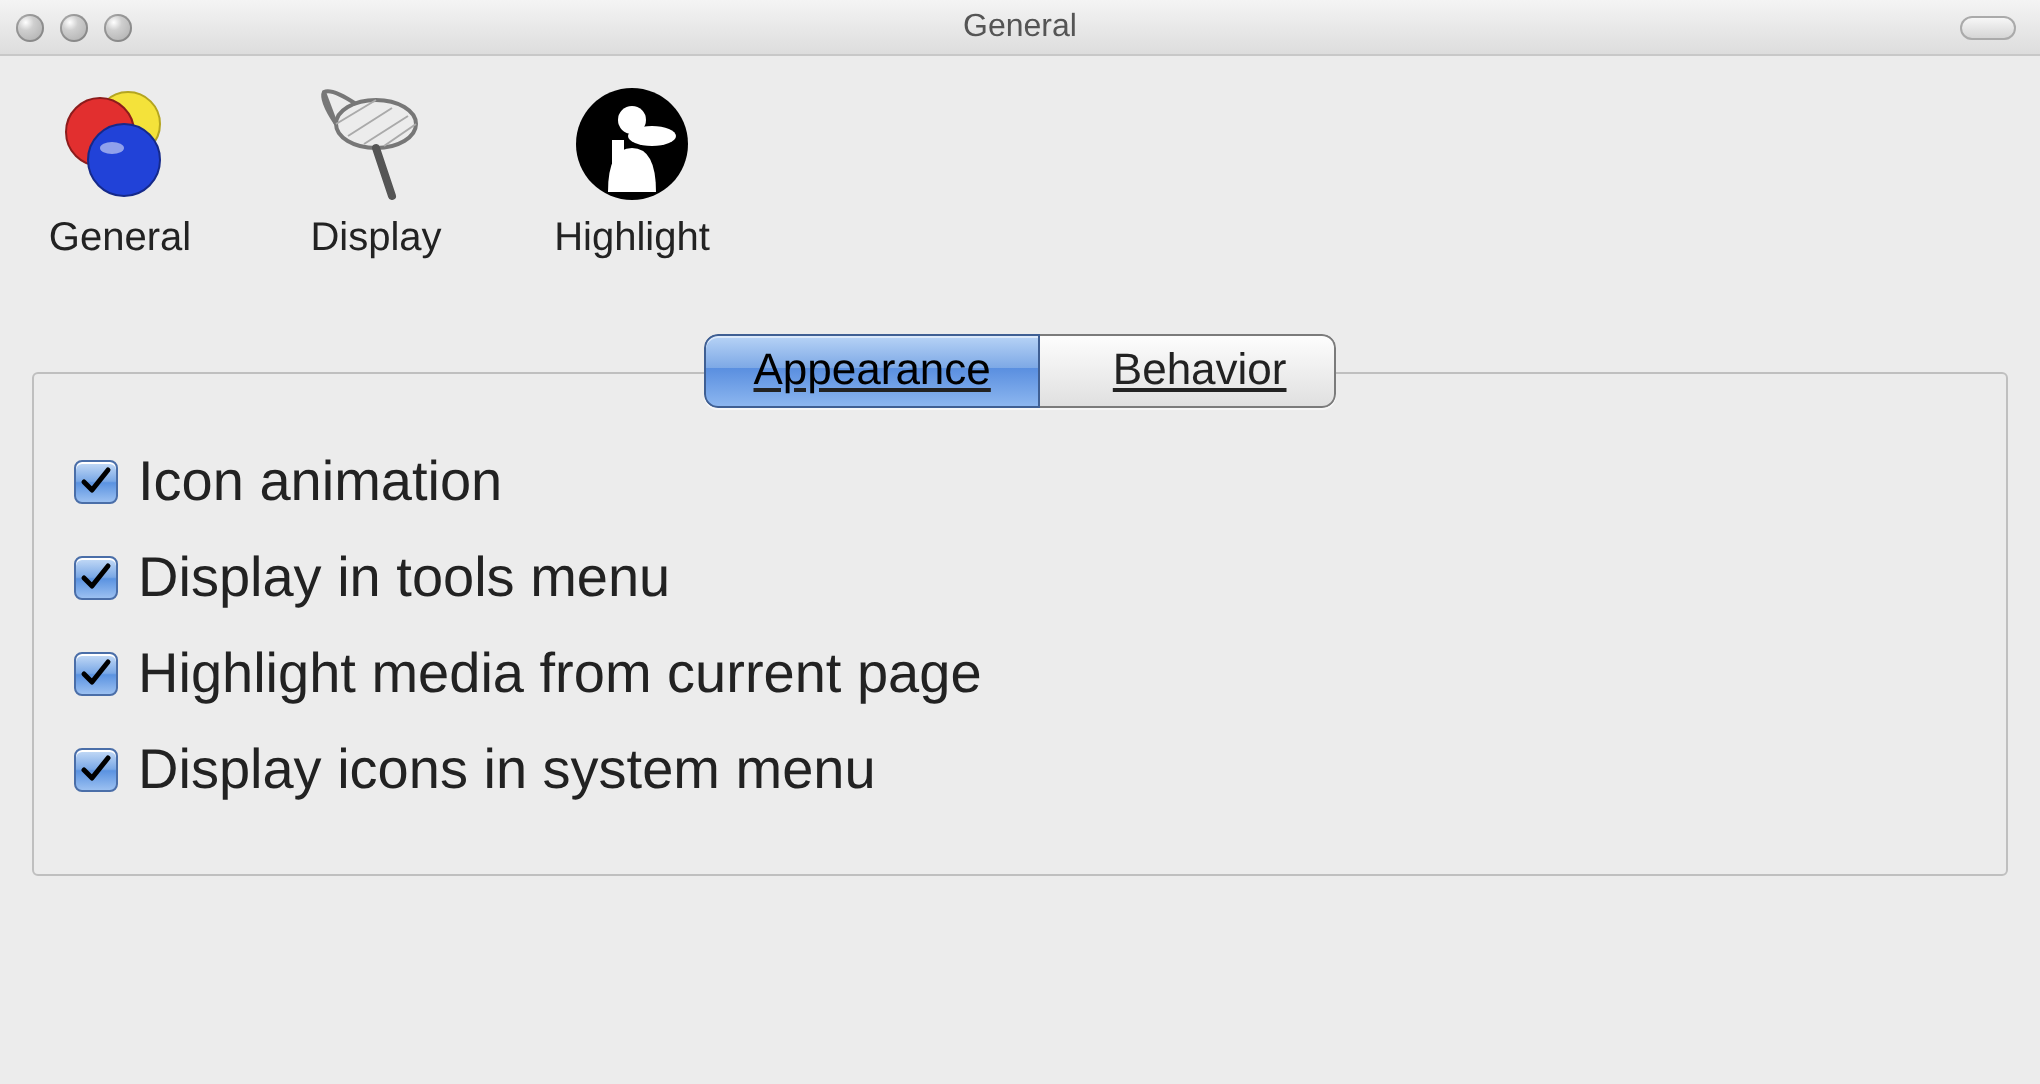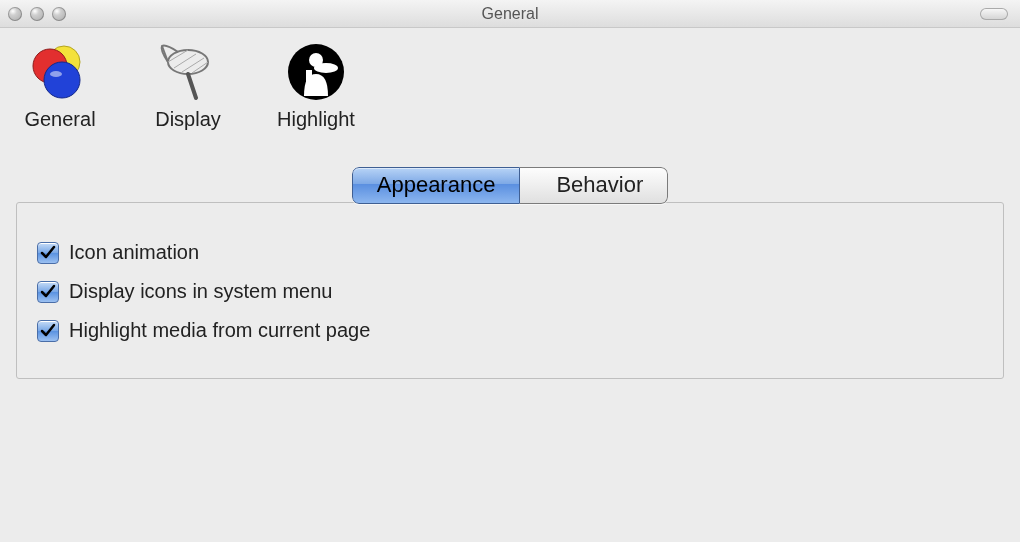--- a/index.html
+++ b/index.html
@@ -71,21 +71,22 @@
     font-size: 20px;
     margin-top: 4px;
     color: #222;
   }
 
   
   .tabs {
     display: flex;
     justify-content: center;
     margin-top: 30px;
-    margin-bottom: 16px;
+    margin-bottom: 0;
+    text-decoration: underline;
   }
   .tabs-inner {
     display: flex;
     border-radius: 7px;
     overflow: hidden;
     box-shadow: 0 1px 0 rgba(255,255,255,0.6);
   }
   .tab {
     padding: 6px 24px 7px 24px;
     font-size: 22px;
@@ -131,21 +132,21 @@
     cursor: pointer;
     box-shadow: inset 0 1px 0 #fff;
   }
   .checkbox.checked {
     background: linear-gradient(#c6dcf7, #7aa8e6 48%, #5b93e1 52%, #9bc0f1);
     border-color: #4a6ea8;
   }
   .checkbox svg { display: none; }
   .checkbox.checked svg { display: block; }
   .checkbox-label {
-    font-size: 20px;
+    font-size: 28px;
     color: #222;
   }
 </style>
 </head>
 <body>
 
 <div class="titlebar">
   <div class="traffic-lights">
     <div class="traffic-light"></div>
     <div class="traffic-light"></div>
@@ -211,33 +212,41 @@
   <div class="checkbox-row">
     <div class="checkbox checked">
       <svg width="16" height="16" viewBox="0 0 16 16">
           <path d="M2 8 L6 12 L14 2" stroke="#000" stroke-width="2.5" fill="none" stroke-linecap="round" stroke-linejoin="round"></path>
         </svg>
     </div>
     <div class="checkbox-label">Icon animation</div>
   </div>
 
 
-
+  <div class="checkbox-row">
+    <div class="checkbox checked">
+      <svg width="16" height="16" viewBox="0 0 16 16">
+          <path d="M2 8 L6 12 L14 2" stroke="#000" stroke-width="2.5" fill="none" stroke-linecap="round" stroke-linejoin="round"></path>
+        </svg>
+    </div>
+    <div class="checkbox-label">Display in tools menu</div>
+  </div>
+
+
+  <div class="checkbox-row">
+    <div class="checkbox checked">
+      <svg width="16" height="16" viewBox="0 0 16 16">
+          <path d="M2 8 L6 12 L14 2" stroke="#000" stroke-width="2.5" fill="none" stroke-linecap="round" stroke-linejoin="round"></path>
+        </svg>
+    </div>
+    <div class="checkbox-label">Highlight media from current page</div>
+  </div>
 
   <div class="checkbox-row">
     <div class="checkbox checked">
       <svg width="16" height="16" viewBox="0 0 16 16">
           <path d="M2 8 L6 12 L14 2" stroke="#000" stroke-width="2.5" fill="none" stroke-linecap="round" stroke-linejoin="round"></path>
         </svg>
     </div>
     <div class="checkbox-label">Display icons in system menu</div>
   </div>
 
-  <div class="checkbox-row">
-    <div class="checkbox checked">
-      <svg width="16" height="16" viewBox="0 0 16 16">
-          <path d="M2 8 L6 12 L14 2" stroke="#000" stroke-width="2.5" fill="none" stroke-linecap="round" stroke-linejoin="round"></path>
-        </svg>
-    </div>
-    <div class="checkbox-label">Highlight media from current page</div>
-  </div>
-
 </div>
 
 </body></html>

